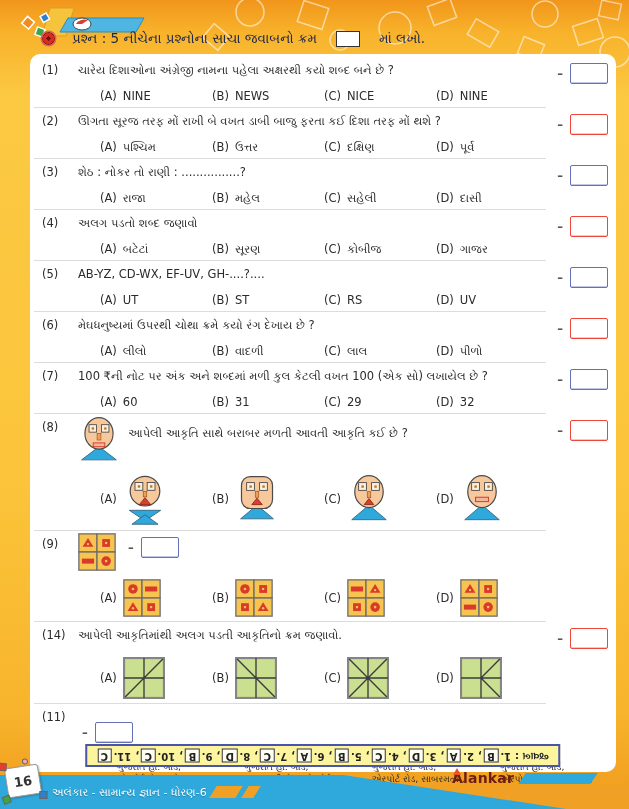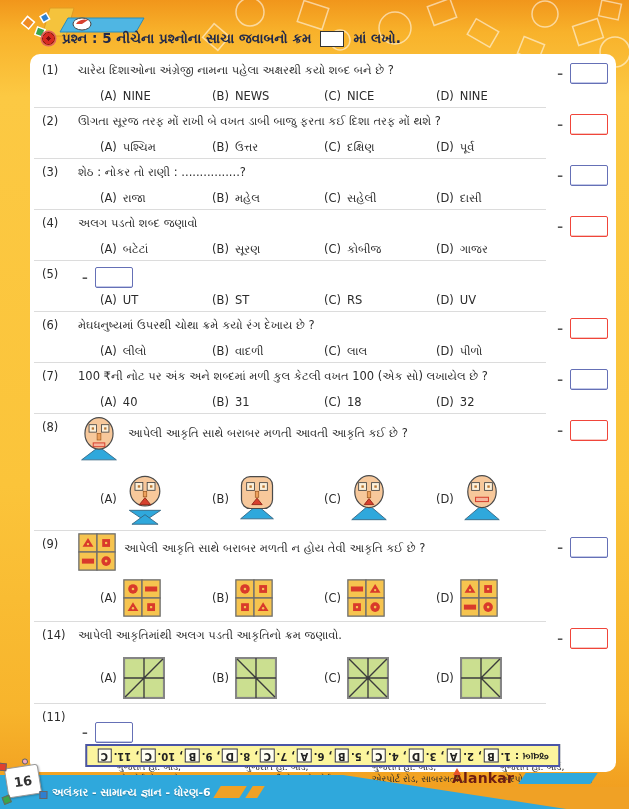--- a/index.html
+++ b/index.html
@@ -7,22 +7,22 @@
   body {
     position:relative; width:629px; height:809px; overflow:hidden;
     font-family:"DejaVu Sans","Liberation Sans",sans-serif;
     background:linear-gradient(180deg,#f1961b 0%,#f8b22b 4%,#fcc943 12%,#fbc43a 60%,#f7b42c 88%,#f09a1d 100%);
   }
   
   .bg-decor { position:absolute; left:0; top:0; width:629px; height:809px; pointer-events:none; }
   
   .ribbon { position:absolute; left:16px; top:2px; width:150px; height:42px; }
   
-  .hdr { position:absolute; left:42px; top:30px; display:flex; align-items:center; gap:7px;
-         color:#20294a; font-weight:bold; font-size:13.5px; z-index:5; }
+  .hdr { position:absolute; left:42px; top:30px; display:flex; align-items:center; gap:17px;
+         color:#20294a; font-weight:normal; font-size:13.5px; z-index:5; }
   .bullet { width:13px; height:13px; border-radius:50%;
             background:radial-gradient(circle at 50% 50%, #7c0e0e 0 22%, #d92b21 23% 60%, #8e1410 61% 100%);
             box-shadow:0 0 0 1.5px #e4645c; flex:none; }
   .hdr-box { display:inline-block; width:24px; height:16px; background:#fff; border:1.6px solid #333; margin:0 2px; }
   
   .panel { position:absolute; left:30px; top:54px; width:586px; height:718px; background:#fff;
            border-radius:10px; z-index:2; padding-top:3px; }
   .q { position:relative; padding:6px 8px 5px 12px; font-size:11.5px; color:#2b2b2b; }
   .q::after { content:""; position:absolute; left:4px; right:70px; bottom:0; height:1px; background:#dcdcdc; }
   .q.last::after { display:none; }
@@ -49,21 +49,21 @@
             background:#fcf59e; border:2px solid #4a55a7; padding:3px 10px; }
   .ak { transform:rotate(180deg); display:flex; gap:4px; align-items:center;
         font-size:10px; font-weight:bold; color:#222; white-space:nowrap; }
   .ak-item { display:flex; gap:2px; align-items:center; }
   .ak-item:not(:last-child)::after { content:","; }
   .ak-letter { border:1px solid #333; background:#fffef2; padding:0 2.5px; line-height:1.15; }
   
   .f-blue { position:absolute; left:0; top:775px; width:572px; height:34px; background:#2fa8dc;
             clip-path:polygon(0 0, 60% 0, 99% 100%, 0 100%); z-index:4;
             display:flex; align-items:center; padding-left:52px; gap:6px; }
-  .f-title { color:#fff; font-weight:bold; font-size:11px; text-shadow:0 1px 1px rgba(0,0,0,.25); }
+  .f-title { color:#fff; font-weight:normal; font-size:11px; text-shadow:0 1px 1px rgba(0,0,0,.25); }
   .f-par { width:26px; height:12px; background:#f0a125; transform:skewX(-32deg); }
   .f-par.small { width:12px; }
   .f-orange { position:absolute; left:340px; top:787px; width:289px; height:22px; background:#f0a125; z-index:3; }
   .badge { position:absolute; left:6px; top:766px; z-index:6; width:34px; height:30px;
            background:#fff; border:1.4px solid #9a9a9a; transform:rotate(-9deg);
            display:flex; align-items:center; justify-content:center;
            font-weight:bold; font-size:13px; color:#333; border-radius:3px;
            box-shadow:1px 1px 2px rgba(0,0,0,.25); }
   .badge .sq { position:absolute; width:8px; height:8px; border:1px solid #666; }
   .sq.r { background:#e0412f; left:-6px; top:-7px; transform:rotate(14deg); }
@@ -358,20 +358,21 @@
       <span class="opt">
           <span>(D)</span>
           <span>ગાજર</span>
         </span>
     </div>
   </section>
 
   <section class="q">
     <div class="qhead">
       <span class="qnum">(5)</span>
+      <span class="qtext">AB-YZ,   CD-WX,   EF-UV,   GH-....?....</span>
       <span class="ansgrp">
         <span class="dash">–</span>
         <span class="abox blue"></span>
       </span>
     </div>
     <div class="opts">
       <span class="opt">
           <span>(A)</span>
           <span>UT</span>
         </span>
@@ -424,29 +425,29 @@
       <span class="qnum">(7)</span>
       <span class="qtext">100 ₹ની નોટ પર અંક અને શબ્દમાં મળી કુલ કેટલી વખત 100 (એક સો) લખાયેલ છે ?</span>
       <span class="ansgrp">
         <span class="dash">–</span>
         <span class="abox blue"></span>
       </span>
     </div>
     <div class="opts">
       <span class="opt">
           <span>(A)</span>
-          <span>40</span>
+          <span>60</span>
         </span>
       <span class="opt">
           <span>(B)</span>
           <span>31</span>
         </span>
       <span class="opt">
           <span>(C)</span>
-          <span>18</span>
+          <span>29</span>
         </span>
       <span class="opt">
           <span>(D)</span>
           <span>32</span>
         </span>
     </div>
   </section>
 
   <section class="q">
     <div class="qhead">
@@ -491,21 +492,20 @@
   </section>
 
   <section class="q">
     <div class="qhead">
       <span class="qnum">(9)</span>
       <span class="qfig">
           <svg width="38" height="38">
             <use href="#g-ref"></use>
           </svg>
         </span>
-      <span class="qtext" style="padding-top:4px">આપેલી આકૃતિ સાથે બરાબર મળતી ન હોય તેવી આકૃતિ કઈ છે ?</span>
       <span class="ansgrp">
         <span class="dash">–</span>
         <span class="abox blue"></span>
       </span>
     </div>
     <div class="opts figs">
       <span class="opt">
           <span>(A)</span>
           <svg width="38" height="38">
             <use href="#g-a"></use>

